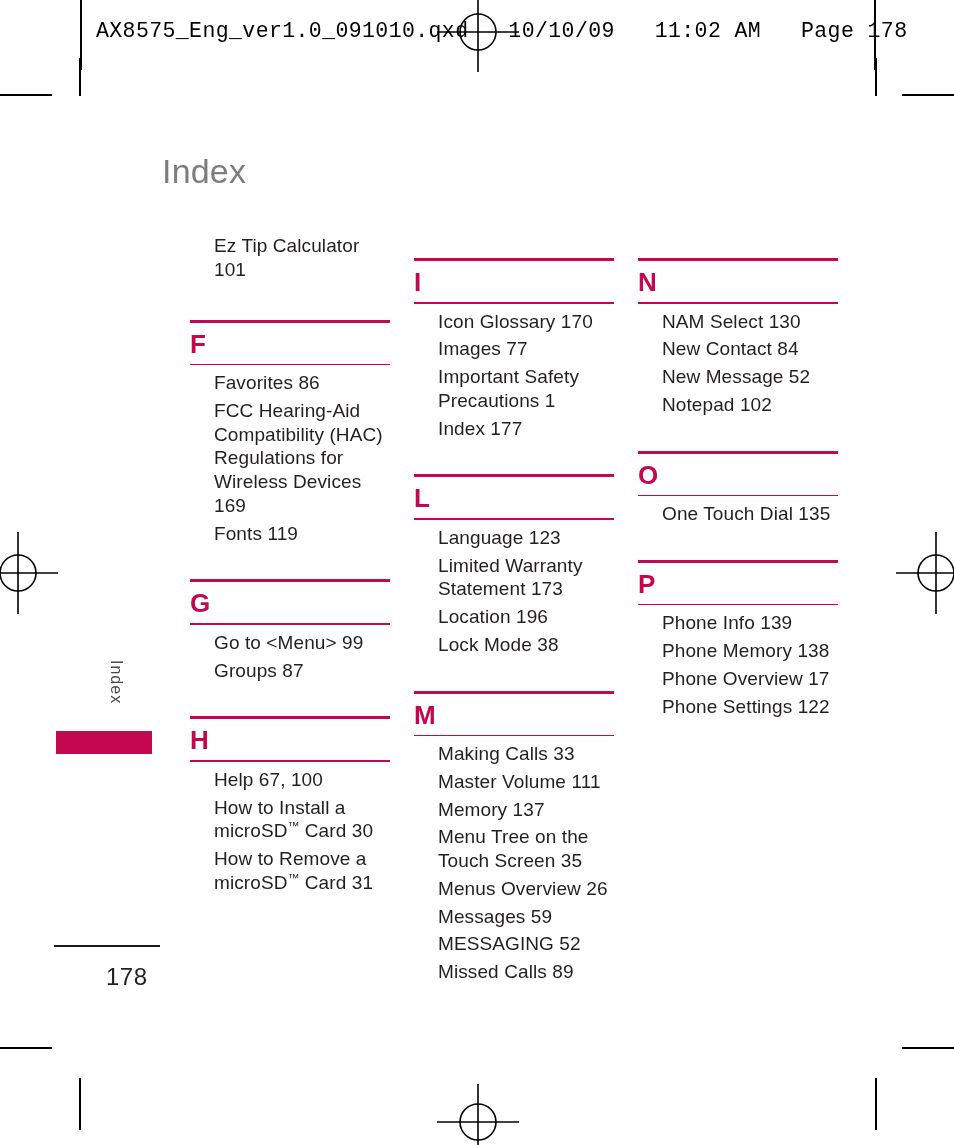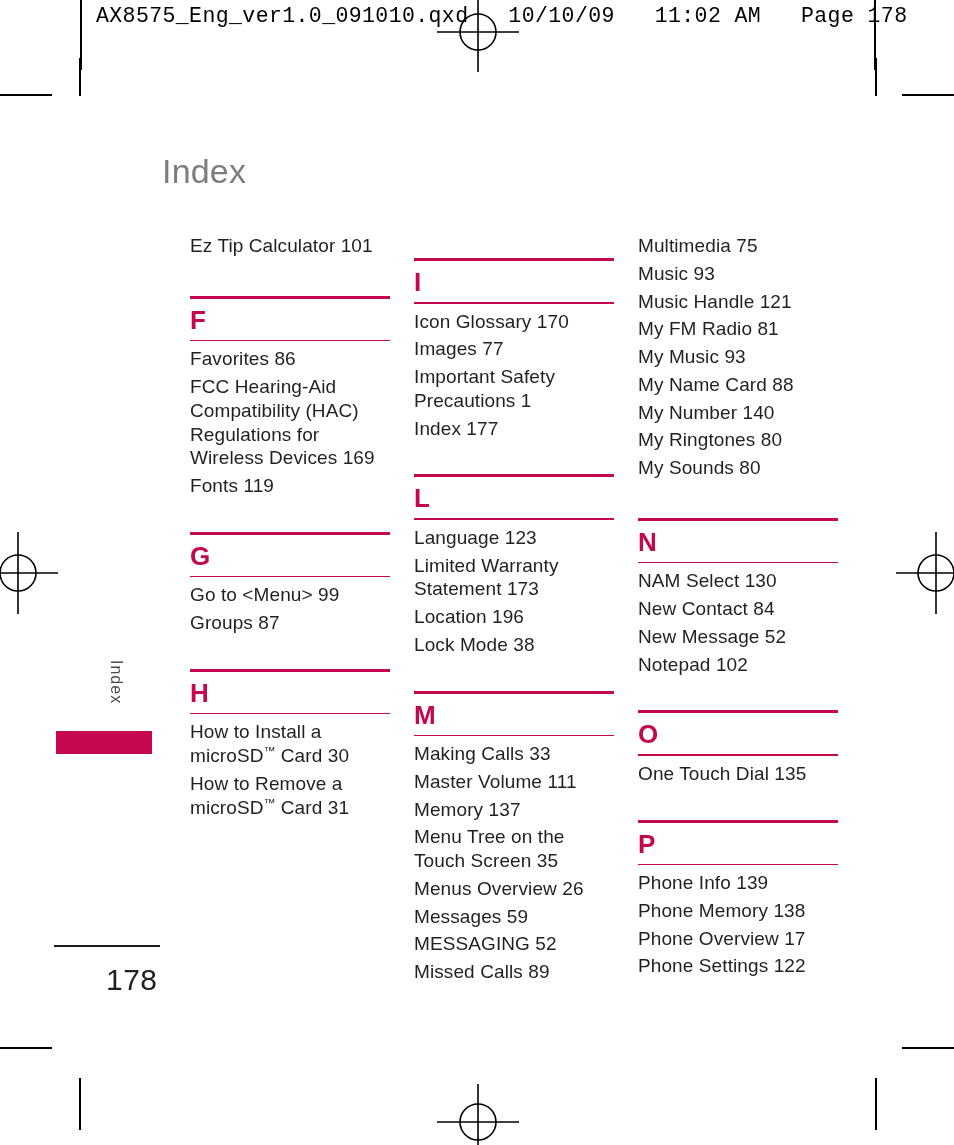--- a/index.html
+++ b/index.html
@@ -27,21 +27,21 @@
     width: 2px;
     height: 70px;
     background: #000;
   }
   #frame-left  { left: 80px; }
   #frame-right { left: 874px; }
 
   #header-text {
     position: absolute;
     left: 96px;
-    top: 4px;
+    top: 19px;
     font-family: "Liberation Mono", "DejaVu Sans Mono", monospace;
     font-size: 21.5px;
     letter-spacing: 0.4px;
     color: #000;
     white-space: pre;
   }
 
   
   .crop-h {
     position: absolute;
@@ -100,21 +100,21 @@
     left: 54px;
     top: 945px;
     width: 106px;
     height: 2px;
     background: #1a1a1a;
   }
   #page-number {
     position: absolute;
     left: 106px;
     top: 963px;
-    font-size: 30px;
+    font-size: 24px;
     color: #231f20;
     letter-spacing: 0.5px;
   }
 
   
   #columns {
     position: absolute;
     left: 190px;
     top: 228px;
     width: 648px;
@@ -135,21 +135,21 @@
     margin: 0;
   }
   .section-letter {
     font-size: 26px;
     font-weight: bold;
     color: #c4074e;
     line-height: 1.0;
     padding: 8px 0 7px 0;
     letter-spacing: 0;
   }
-  .entries { padding-top: 6px; }
+  .entries { padding-top: 6px; margin-left: 24px; }
   .entry {
     font-size: 19px;
     color: #231f20;
     line-height: 1.25;
     margin-bottom: 4px;
     letter-spacing: 0.1px;
   }
   .entry sup {
     font-size: 0.62em;
     vertical-align: super;
@@ -227,20 +227,21 @@
           <div class="entry">Go to &lt;Menu&gt; 99</div>
           <div class="entry">Groups 87</div>
         </div>
       </div>
       <div class="section-gap"></div>
       <div class="section">
         <div class="rule-thick"></div>
         <div class="section-letter">H</div>
         <div class="rule-thin"></div>
         <div class="entries">
+          <div class="entry">Help 67, 100</div>
           <div class="entry">How to Install a microSD<sup>™</sup> Card 30</div>
           <div class="entry">How to Remove a microSD<sup>™</sup> Card 31</div>
         </div>
       </div>
     </div>
     <div class="column">
       <div class="section-gap"></div>
       <div class="section">
         <div class="rule-thick"></div>
         <div class="section-letter">I</div>
@@ -275,31 +276,20 @@
           <div class="entry">Memory 137</div>
           <div class="entry">Menu Tree on the Touch Screen 35</div>
           <div class="entry">Menus Overview 26</div>
           <div class="entry">Messages 59</div>
           <div class="entry">MESSAGING 52</div>
           <div class="entry">Missed Calls 89</div>
         </div>
       </div>
     </div>
     <div class="column">
-      <div class="entries lead-entries">
-        <div class="entry">Multimedia 75</div>
-        <div class="entry">Music 93</div>
-        <div class="entry">Music Handle 121</div>
-        <div class="entry">My FM Radio 81</div>
-        <div class="entry">My Music 93</div>
-        <div class="entry">My Name Card 88</div>
-        <div class="entry">My Number 140</div>
-        <div class="entry">My Ringtones 80</div>
-        <div class="entry">My Sounds 80</div>
-      </div>
       <div class="section-gap"></div>
       <div class="section">
         <div class="rule-thick"></div>
         <div class="section-letter">N</div>
         <div class="rule-thin"></div>
         <div class="entries">
           <div class="entry">NAM Select 130</div>
           <div class="entry">New Contact 84</div>
           <div class="entry">New Message 52</div>
           <div class="entry">Notepad 102</div>

